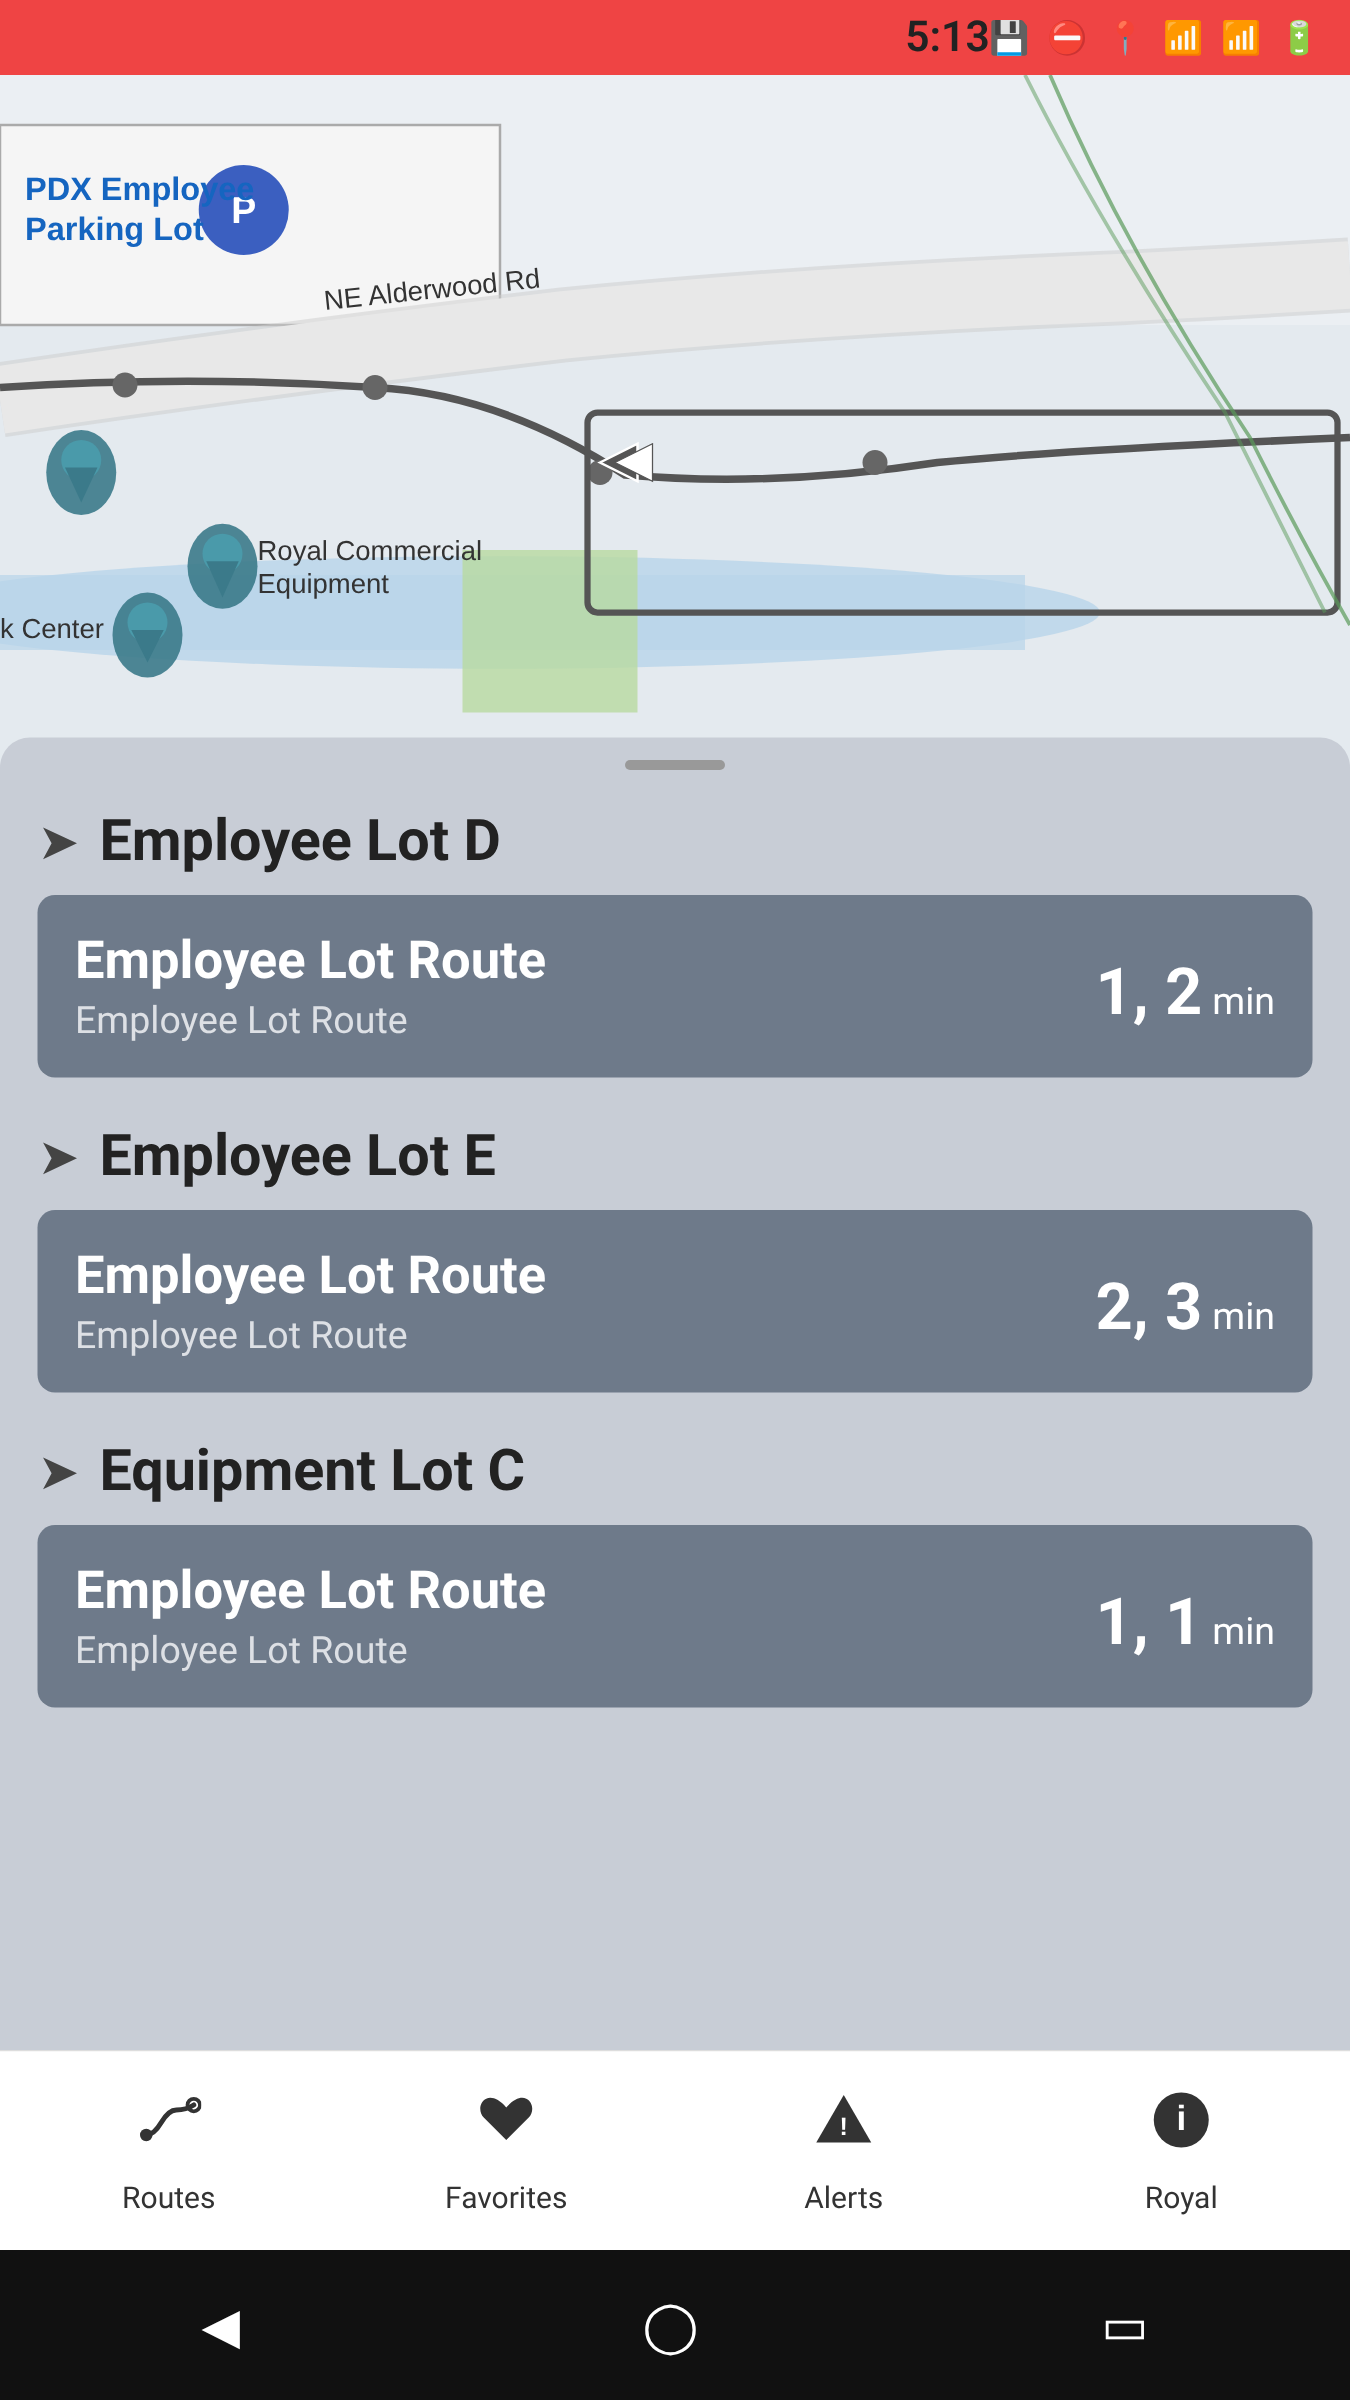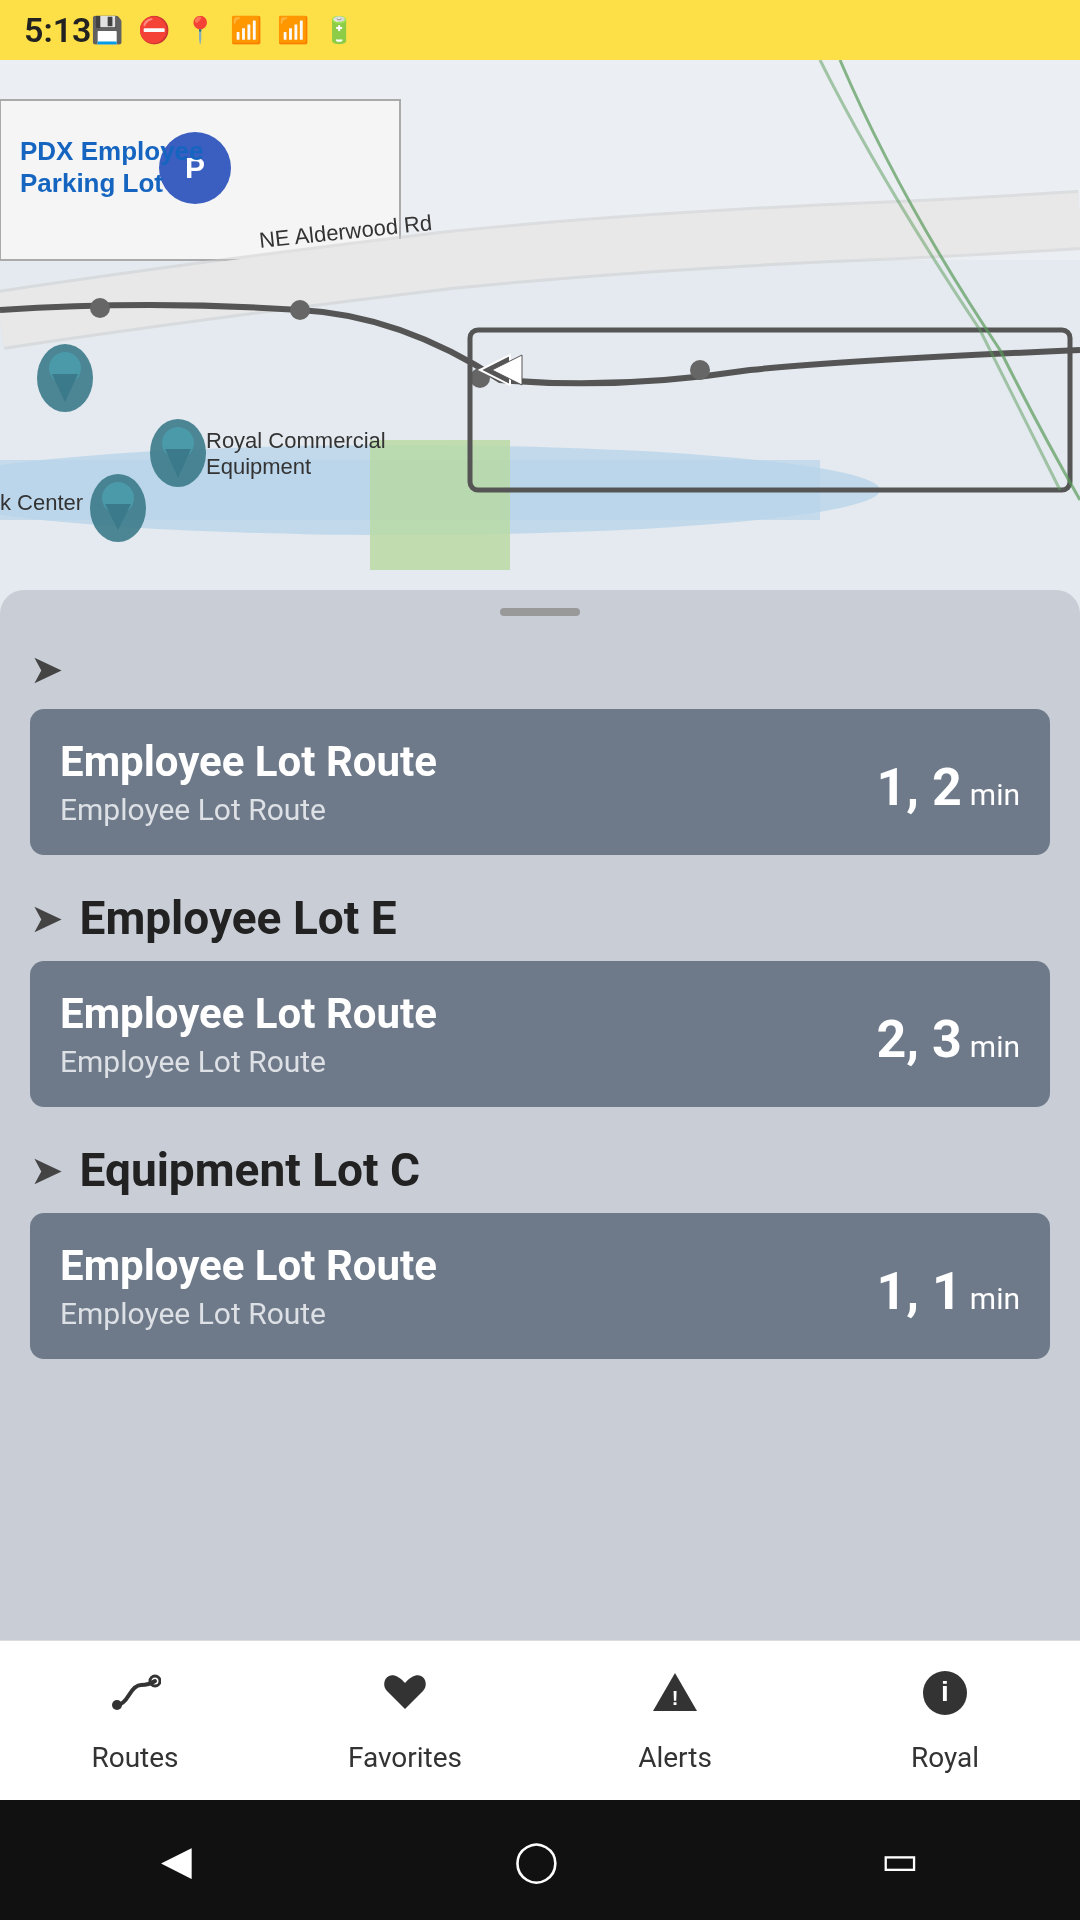--- a/index.html
+++ b/index.html
@@ -14,25 +14,25 @@
       position: relative;
     }
 
     
     .status-bar {
       position: absolute;
       top: 0;
       left: 0;
       width: 100%;
       height: 60px;
-      background: #fde047;
+      background: #ef4444;
       z-index: 100;
       display: flex;
       align-items: center;
-      justify-content: flex-start;
+      justify-content: flex-end;
       padding: 0 24px;
     }
 
     .status-time {
       font-size: 34px;
       font-weight: 600;
       color: #222;
     }
 
     .status-icons {
@@ -174,21 +174,21 @@
       flex: 1;
       cursor: pointer;
     }
 
     .nav-icon {
       font-size: 48px;
       color: #333;
     }
 
     .nav-label {
-      font-size: 28px;
+      font-size: 24px;
       color: #333;
       font-weight: 400;
     }
 
     
     .android-nav {
       position: absolute;
       bottom: 0;
       left: 0;
       width: 100%;
@@ -295,20 +295,21 @@
 </div>
 
 <div class="bottom-sheet">
   <div class="drag-handle"></div>
 
   <div class="route-list">
 
     <div class="route-section">
       <div class="section-header">
         <span class="nav-arrow">➤</span>
+        <span class="section-title">Employee Lot D</span>
       </div>
       <div class="route-card">
         <div class="route-card-left">
           <div class="route-name-large">Employee Lot Route</div>
           <div class="route-name-small">Employee Lot Route</div>
         </div>
         <div class="route-time">
           <span class="route-time-number">1, 2</span>
           <span class="route-time-unit">min</span>
         </div>

